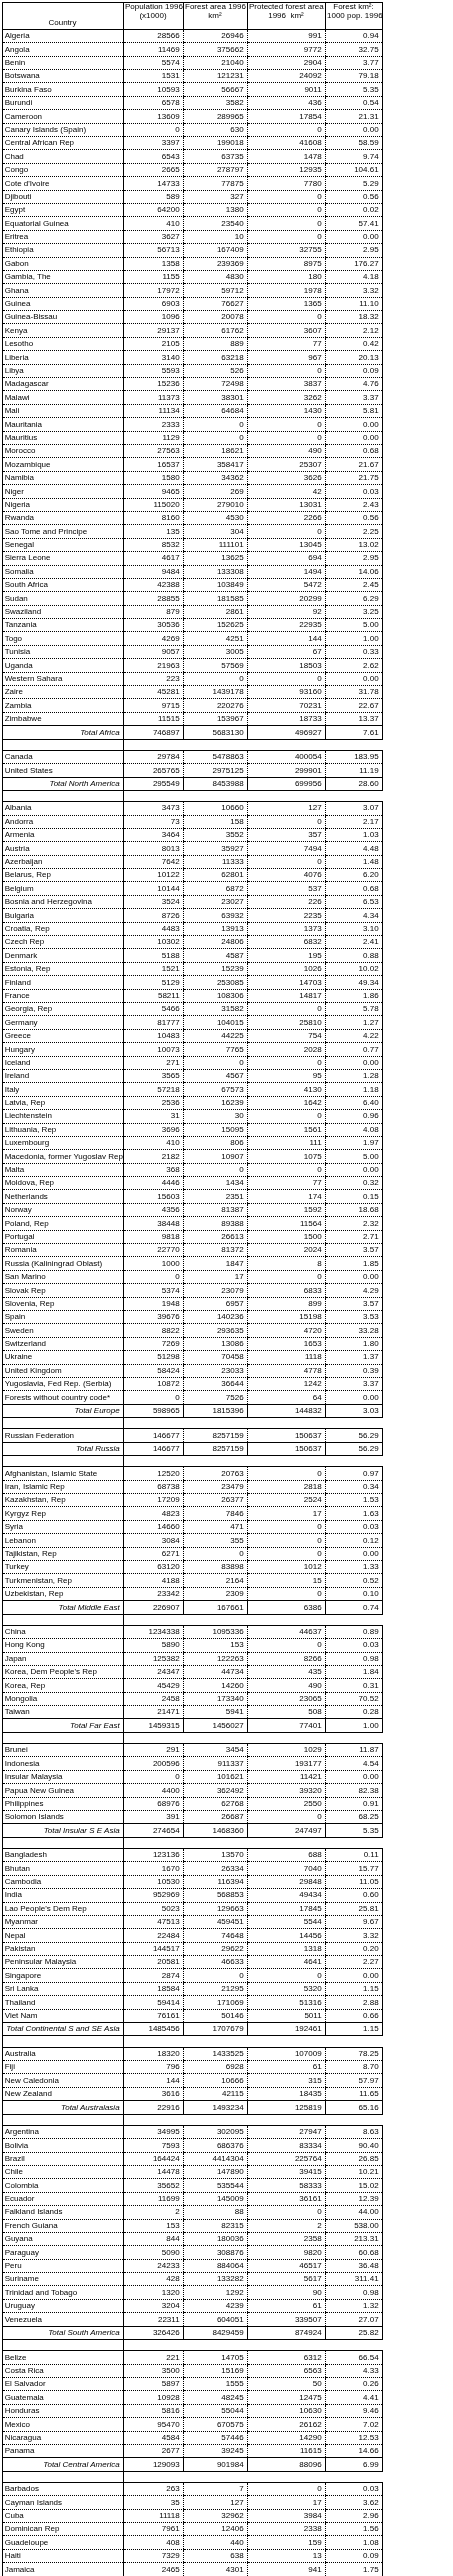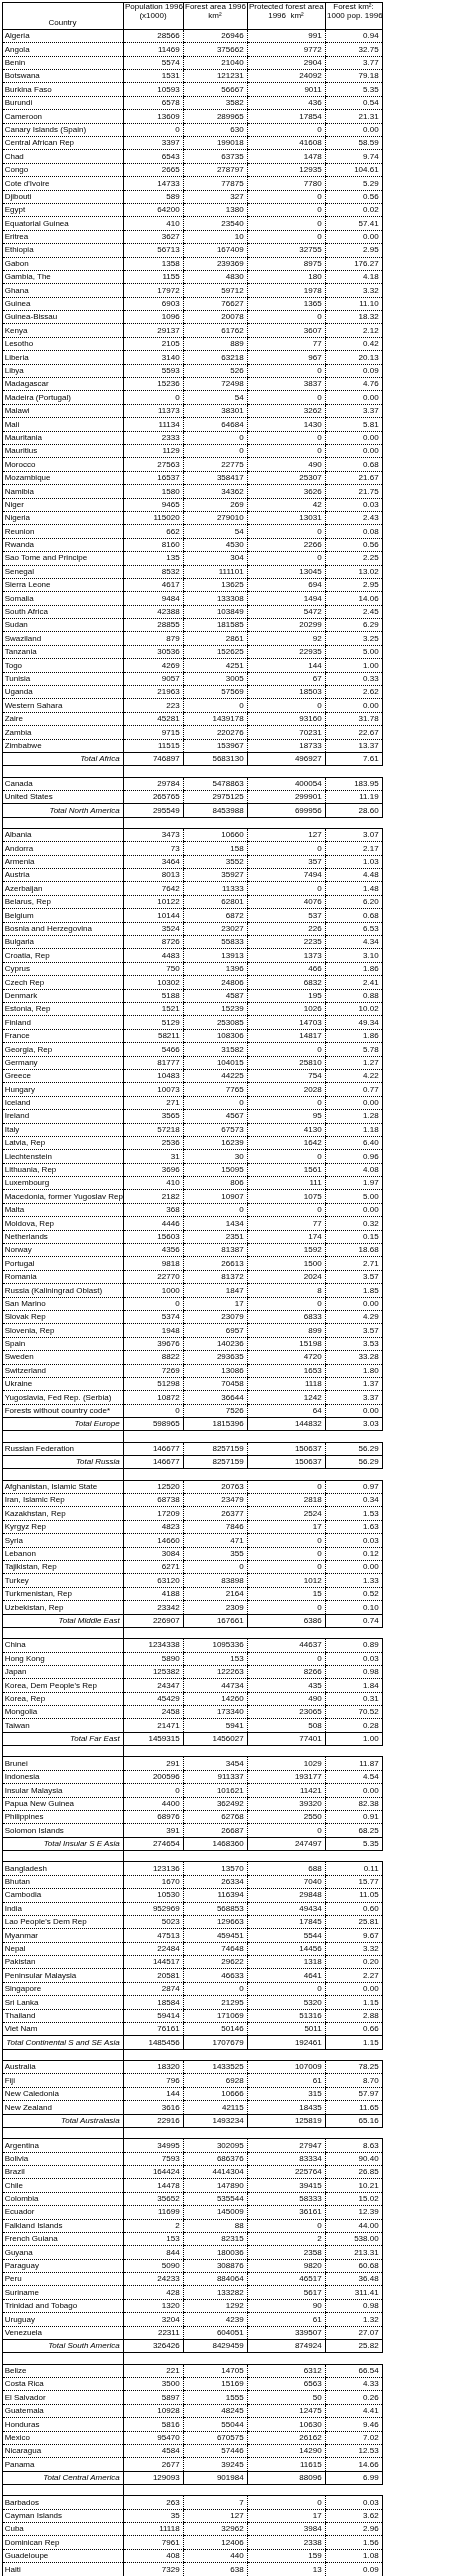--- a/index.html
+++ b/index.html
@@ -291,27 +291,20 @@
           <td class="c-num">0.09</td>
         </tr>
         <tr class="data">
           <td class="c-country">Madagascar</td>
           <td class="c-num">15236</td>
           <td class="c-num">72498</td>
           <td class="c-num">3837</td>
           <td class="c-num">4.76</td>
         </tr>
         <tr class="data">
-          <td class="c-country">Madeira (Portugal)</td>
-          <td class="c-num">0</td>
-          <td class="c-num">54</td>
-          <td class="c-num">0</td>
-          <td class="c-num">0.00</td>
-        </tr>
-        <tr class="data">
           <td class="c-country">Malawi</td>
           <td class="c-num">11373</td>
           <td class="c-num">38301</td>
           <td class="c-num">3262</td>
           <td class="c-num">3.37</td>
         </tr>
         <tr class="data">
           <td class="c-country">Mali</td>
           <td class="c-num">11134</td>
           <td class="c-num">64684</td>
@@ -328,21 +321,21 @@
         <tr class="data">
           <td class="c-country">Mauritius</td>
           <td class="c-num">1129</td>
           <td class="c-num">0</td>
           <td class="c-num">0</td>
           <td class="c-num">0.00</td>
         </tr>
         <tr class="data">
           <td class="c-country">Morocco</td>
           <td class="c-num">27563</td>
-          <td class="c-num">22775</td>
+          <td class="c-num">18621</td>
           <td class="c-num">490</td>
           <td class="c-num">0.68</td>
         </tr>
         <tr class="data">
           <td class="c-country">Mozambique</td>
           <td class="c-num">16537</td>
           <td class="c-num">358417</td>
           <td class="c-num">25307</td>
           <td class="c-num">21.67</td>
         </tr>
@@ -359,27 +352,20 @@
           <td class="c-num">269</td>
           <td class="c-num">42</td>
           <td class="c-num">0.03</td>
         </tr>
         <tr class="data">
           <td class="c-country">Nigeria</td>
           <td class="c-num">115020</td>
           <td class="c-num">279010</td>
           <td class="c-num">13031</td>
           <td class="c-num">2.43</td>
-        </tr>
-        <tr class="data">
-          <td class="c-country">Reunion</td>
-          <td class="c-num">662</td>
-          <td class="c-num">54</td>
-          <td class="c-num">0</td>
-          <td class="c-num">0.08</td>
         </tr>
         <tr class="data">
           <td class="c-country">Rwanda</td>
           <td class="c-num">8160</td>
           <td class="c-num">4530</td>
           <td class="c-num">2266</td>
           <td class="c-num">0.56</td>
         </tr>
         <tr class="data">
           <td class="c-country">Sao Tome and Principe</td>
@@ -580,39 +566,32 @@
         <tr class="data">
           <td class="c-country">Bosnia and Herzegovina</td>
           <td class="c-num">3524</td>
           <td class="c-num">23027</td>
           <td class="c-num">226</td>
           <td class="c-num">6.53</td>
         </tr>
         <tr class="data">
           <td class="c-country">Bulgaria</td>
           <td class="c-num">8726</td>
-          <td class="c-num">55833</td>
+          <td class="c-num">63932</td>
           <td class="c-num">2235</td>
           <td class="c-num">4.34</td>
         </tr>
         <tr class="data">
           <td class="c-country">Croatia, Rep</td>
           <td class="c-num">4483</td>
           <td class="c-num">13913</td>
           <td class="c-num">1373</td>
           <td class="c-num">3.10</td>
         </tr>
         <tr class="data">
-          <td class="c-country">Cyprus</td>
-          <td class="c-num">750</td>
-          <td class="c-num">1396</td>
-          <td class="c-num">466</td>
-          <td class="c-num">1.86</td>
-        </tr>
-        <tr class="data">
           <td class="c-country">Czech Rep</td>
           <td class="c-num">10302</td>
           <td class="c-num">24806</td>
           <td class="c-num">6832</td>
           <td class="c-num">2.41</td>
         </tr>
         <tr class="data">
           <td class="c-country">Denmark</td>
           <td class="c-num">5188</td>
           <td class="c-num">4587</td>
@@ -746,20 +725,27 @@
           <td class="c-num">0.15</td>
         </tr>
         <tr class="data">
           <td class="c-country">Norway</td>
           <td class="c-num">4356</td>
           <td class="c-num">81387</td>
           <td class="c-num">1592</td>
           <td class="c-num">18.68</td>
         </tr>
         <tr class="data">
+          <td class="c-country">Poland, Rep</td>
+          <td class="c-num">38448</td>
+          <td class="c-num">89388</td>
+          <td class="c-num">11564</td>
+          <td class="c-num">2.32</td>
+        </tr>
+        <tr class="data">
           <td class="c-country">Portugal</td>
           <td class="c-num">9818</td>
           <td class="c-num">26613</td>
           <td class="c-num">1500</td>
           <td class="c-num">2.71</td>
         </tr>
         <tr class="data">
           <td class="c-country">Romania</td>
           <td class="c-num">22770</td>
           <td class="c-num">81372</td>
@@ -814,20 +800,27 @@
           <td class="c-num">13086</td>
           <td class="c-num">1653</td>
           <td class="c-num">1.80</td>
         </tr>
         <tr class="data">
           <td class="c-country">Ukraine</td>
           <td class="c-num">51298</td>
           <td class="c-num">70458</td>
           <td class="c-num">1118</td>
           <td class="c-num">1.37</td>
+        </tr>
+        <tr class="data">
+          <td class="c-country">United Kingdom</td>
+          <td class="c-num">58424</td>
+          <td class="c-num">23033</td>
+          <td class="c-num">4778</td>
+          <td class="c-num">0.39</td>
         </tr>
         <tr class="data">
           <td class="c-country">Yugoslavia, Fed Rep. (Serbia)</td>
           <td class="c-num">10872</td>
           <td class="c-num">36644</td>
           <td class="c-num">1242</td>
           <td class="c-num">3.37</td>
         </tr>
         <tr class="data">
           <td class="c-country">Forests without country code*</td>

